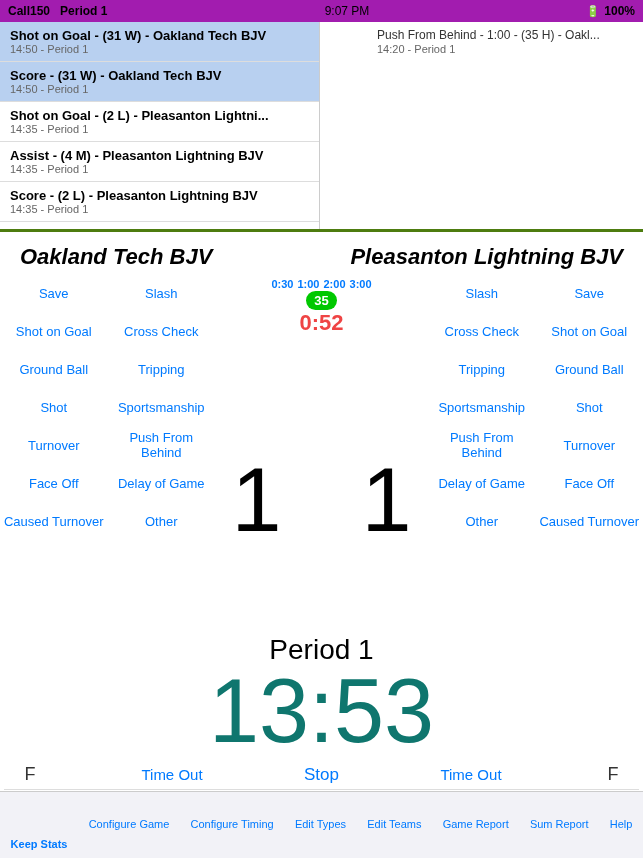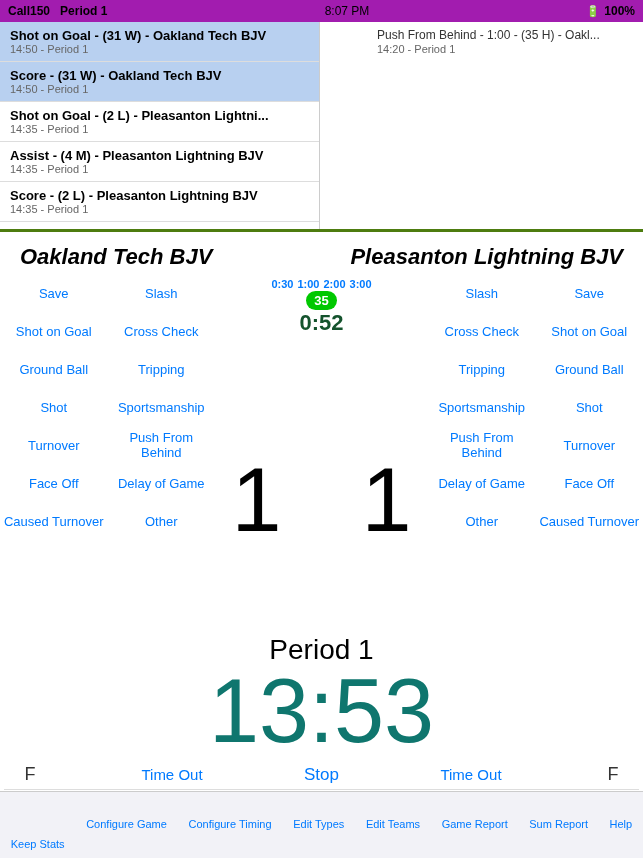--- a/index.html
+++ b/index.html
@@ -88,21 +88,21 @@
       color: #fff;
       border-radius: 12px;
       padding: 2px 8px;
       font-size: 13px;
       font-weight: 700;
     }
 
     .clock-small {
       font-size: 22px;
       font-weight: 600;
-      color: #14532d;
+      color: #ef4444;
       margin-top: 2px;
     }
 
     
     .period-display {
       text-align: center;
       font-size: 28px;
       font-weight: 400;
       color: #000;
       padding: 8px 0 0 0;
@@ -172,21 +172,21 @@
 
     .tab-item {
       font-size: 11px;
       color: #007aff;
       cursor: pointer;
       text-align: center;
       font-weight: 500;
     }
 
     .tab-item.active {
-      font-weight: 400;
+      font-weight: 700;
       margin-top: 40px;
     }
 
     
     .divider {
       height: 1px;
       background: #ddd;
       margin: 0 4px;
     }
 
@@ -272,21 +272,21 @@
     }
   </style>
 </head>
 <body>
 
 <div class="status-bar">
   <div class="status-left">
     <span>Call150</span>
     <span style="margin-left:6px;">Period 1</span>
   </div>
-  <div style="font-weight:400;">8:07 PM</div>
+  <div style="font-weight:400;">9:07 PM</div>
   <div class="status-right">
     <span style="font-size:11px;">🔋</span>
     <span>100%</span>
   </div>
 </div>
 
 <div class="top-pane">
 
   <div class="left-feed">
     <div class="feed-scroll">

